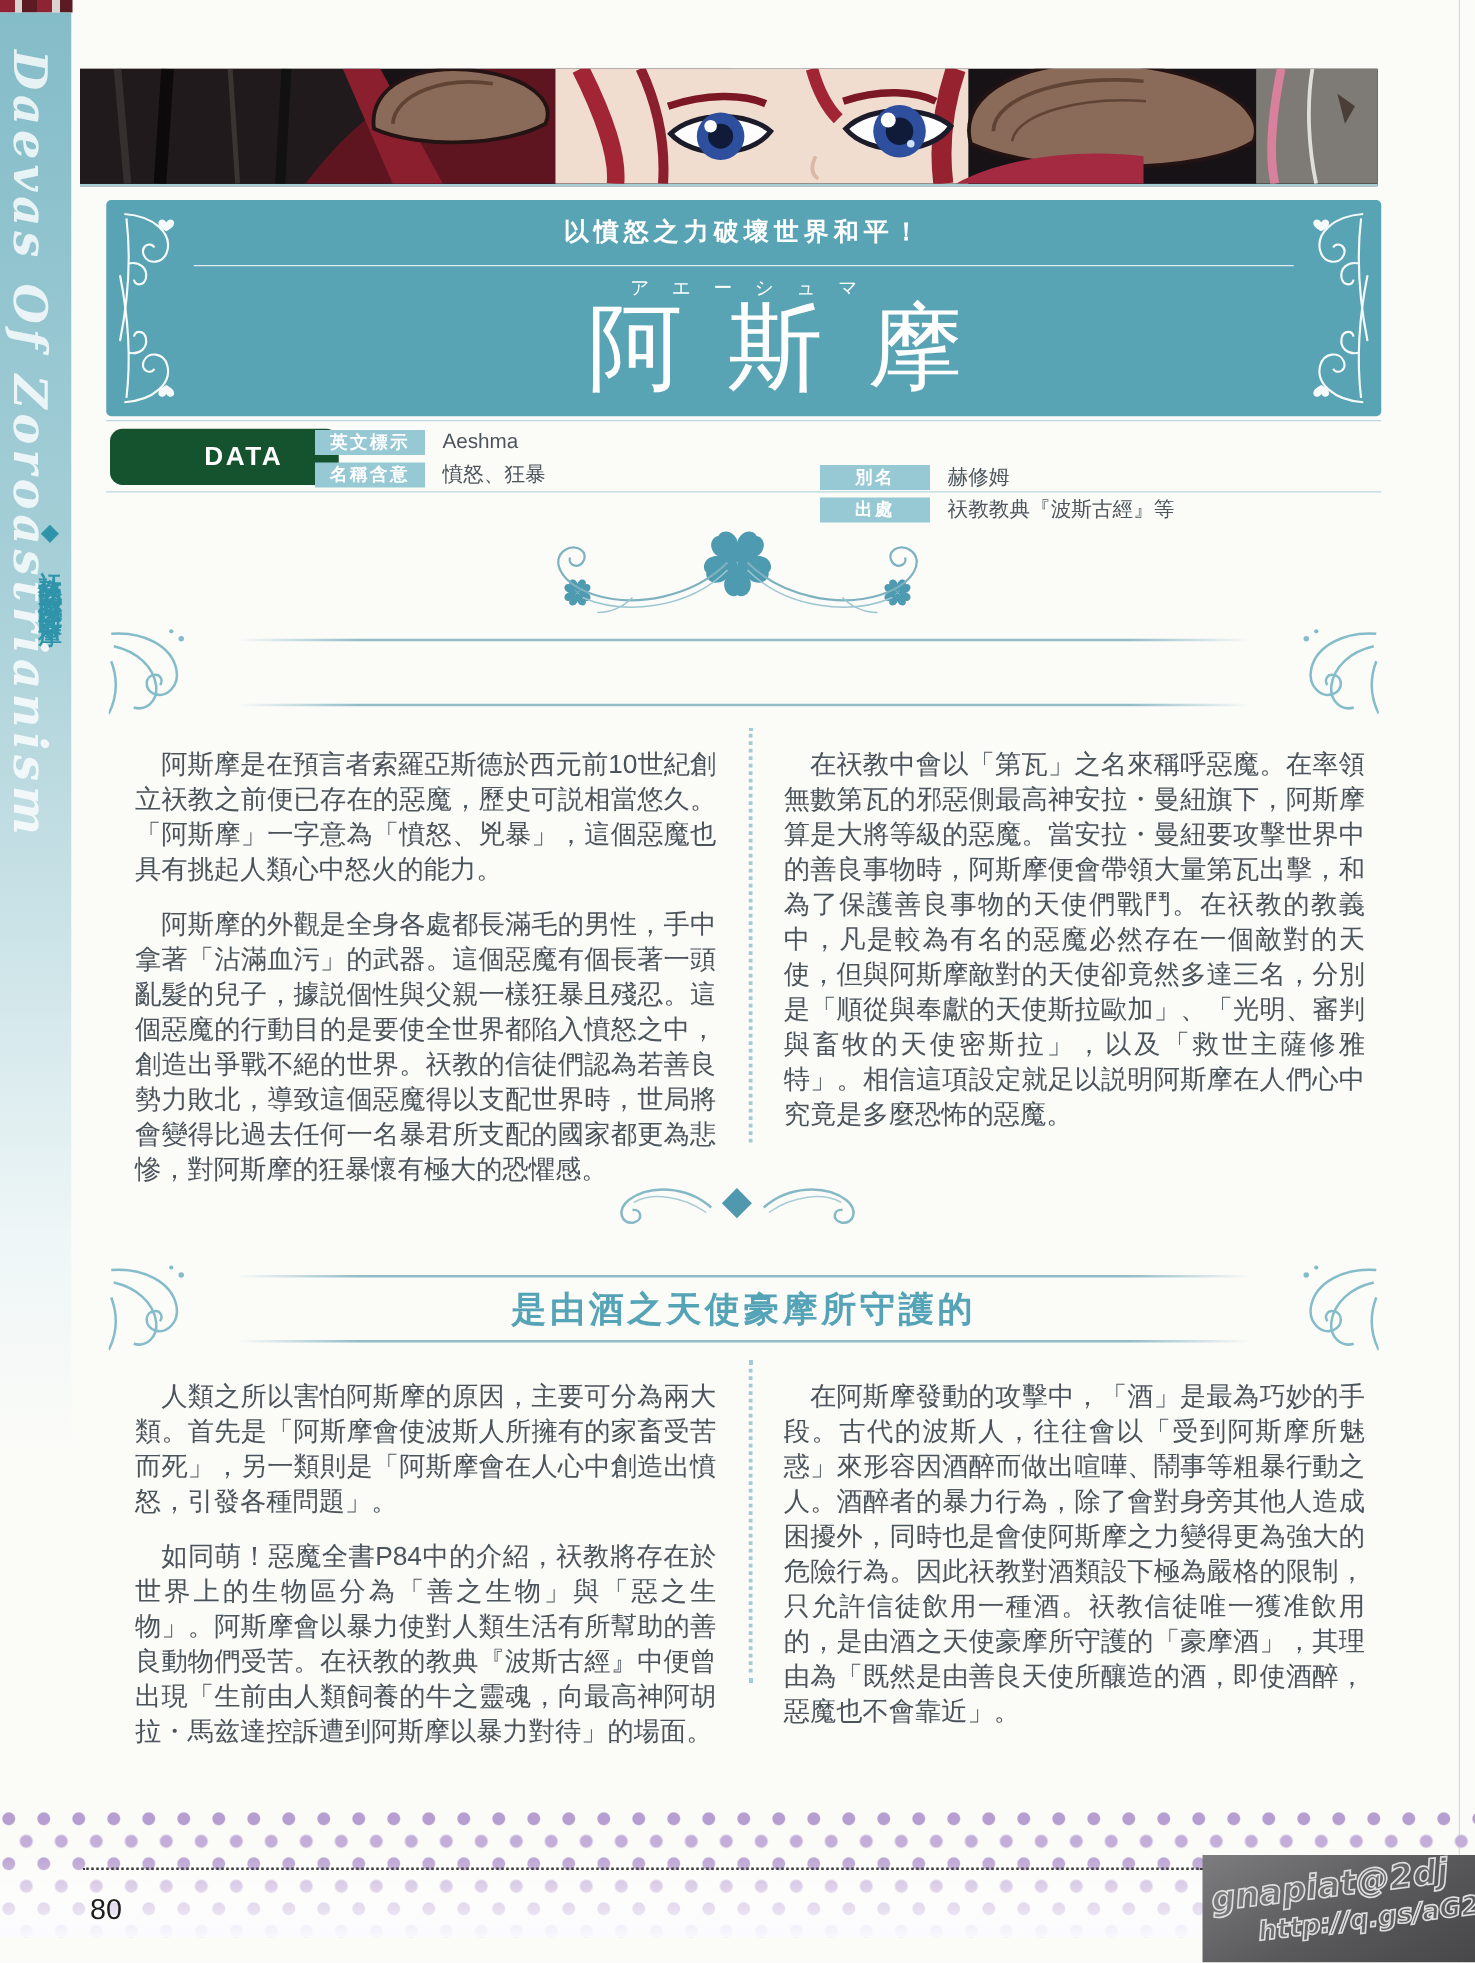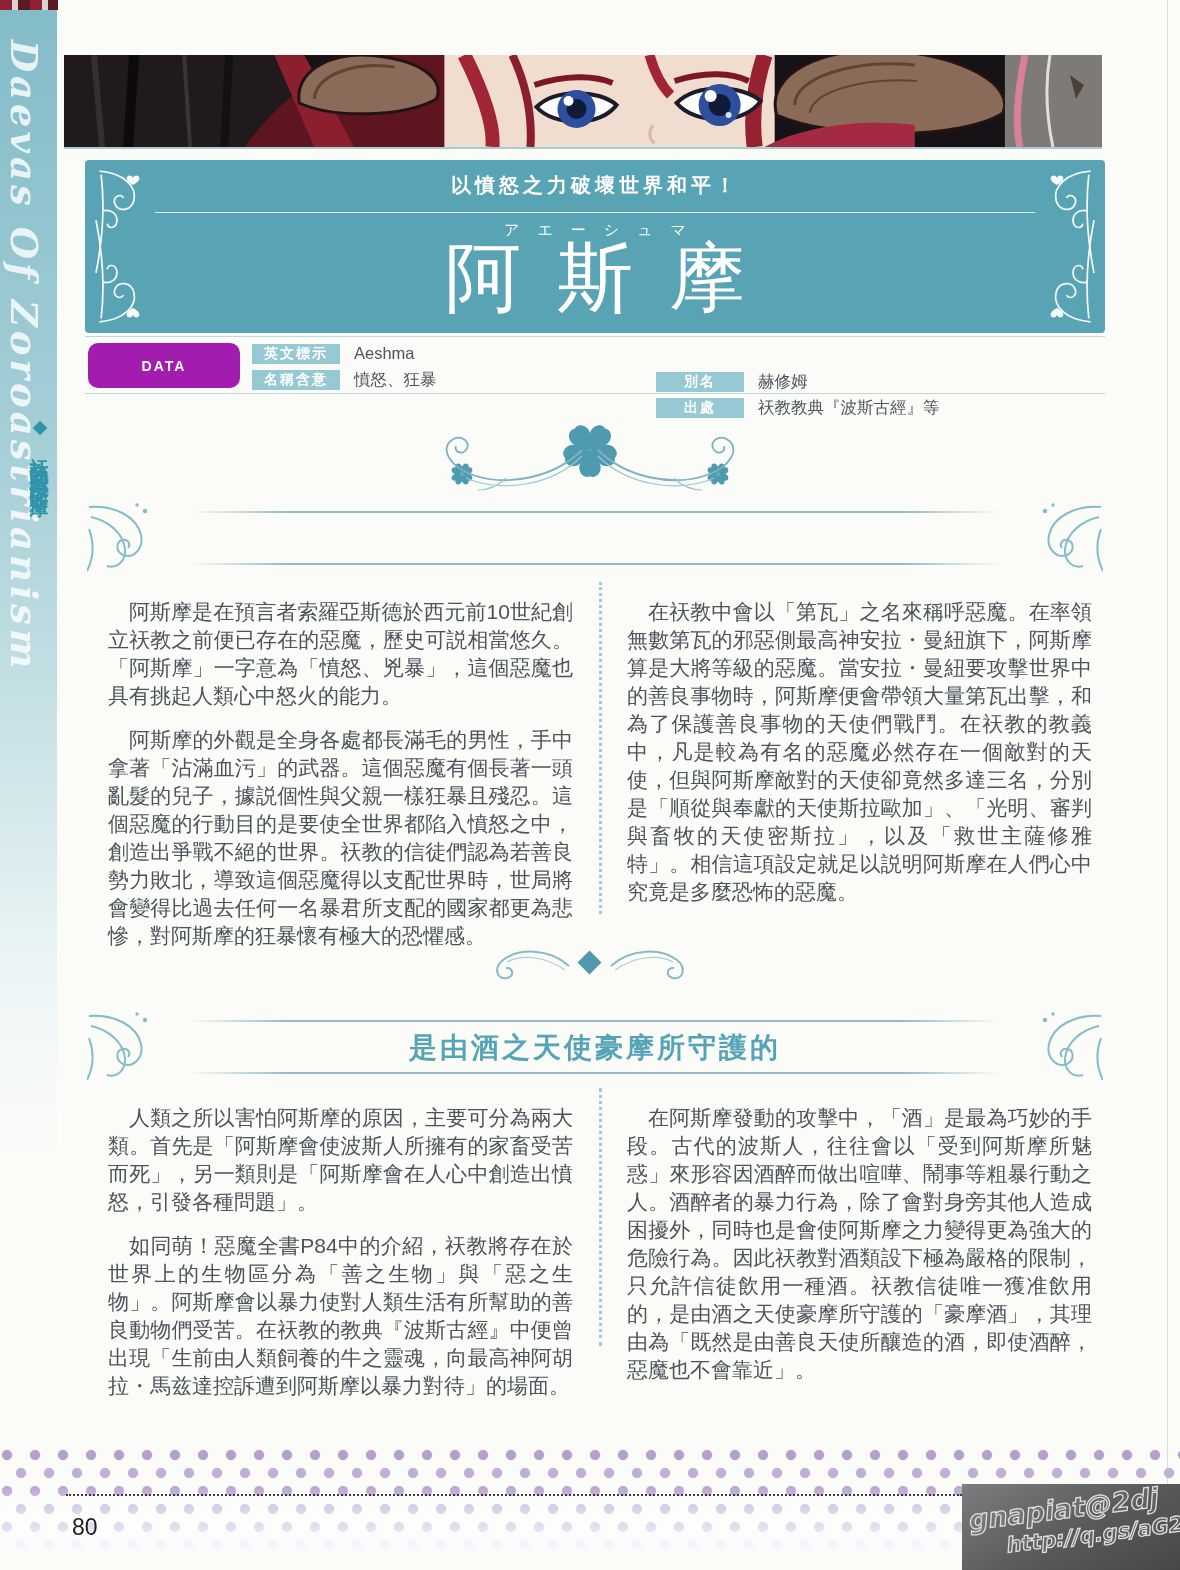--- a/index.html
+++ b/index.html
@@ -26,27 +26,27 @@
   .title-panel{position:absolute;left:85px;top:160px;width:1020px;height:173px;background:#58a3b4;border-radius:4px;}
   .cflo{position:absolute;width:72px;height:112px;}
   .cflo.tl{left:6px;top:6px;}
   .cflo.tr{right:6px;top:6px;transform:scaleX(-1);}
   .cflo.bl{left:6px;bottom:6px;transform:scaleY(-1);}
   .cflo.br{right:6px;bottom:6px;transform:scale(-1,-1);}
   .tagline{position:absolute;top:12px;width:100%;text-align:center;color:#fff;font-size:20px;font-weight:bold;letter-spacing:4px;}
   .tdivider{position:absolute;top:52px;left:70px;right:70px;height:1px;background:rgba(255,255,255,.8);}
   .rubytxt{position:absolute;top:61px;width:100%;text-align:center;color:#fff;font-size:15px;letter-spacing:18px;text-indent:18px;}
   .main-title{position:absolute;top:74px;width:100%;text-align:center;color:#fff;font-size:76px;font-weight:500;
-    font-family:"DejaVu Serif","Liberation Serif",serif;letter-spacing:36px;text-indent:36px;line-height:88px;}
+    font-family:"DejaVu Serif","Liberation Serif",serif;letter-spacing:36px;text-indent:36px;line-height:88px;margin-left:25px;}
 
   
   .rule{position:absolute;left:85px;width:1020px;height:1px;background:#bcd8de;}
   .rule.r1{top:336px;} .rule.r2{top:393px;}
-  .data-btn{position:absolute;left:88px;top:343px;width:152px;height:45px;background:#a21caf;border-radius:10px;
-    color:#fff;font-weight:bold;font-size:14px;letter-spacing:2px;display:flex;align-items:center;justify-content:center;}
+  .data-btn{position:absolute;left:88px;top:343px;width:152px;height:45px;background:#14532d;border-radius:10px;
+    color:#fff;font-weight:bold;font-size:21px;letter-spacing:2px;display:flex;align-items:center;justify-content:center;padding-left:31px;}
   .fields{position:absolute;top:343px;}
   .fields.fl{left:252px;} .fields.fr{left:656px;margin-top:28px;}
   .field{display:flex;align-items:center;height:21px;margin-bottom:5px;}
   .chip{width:88px;height:20px;background:#97c9d4;color:#fff;font-weight:bold;font-size:14px;
     display:flex;align-items:center;justify-content:center;letter-spacing:2px;flex:none;}
   .fval{margin-left:14px;font-size:16.5px;color:#4d565c;white-space:nowrap;}
 
   
   .flower-div{position:absolute;left:0;top:408px;width:1180px;text-align:center;}
 

